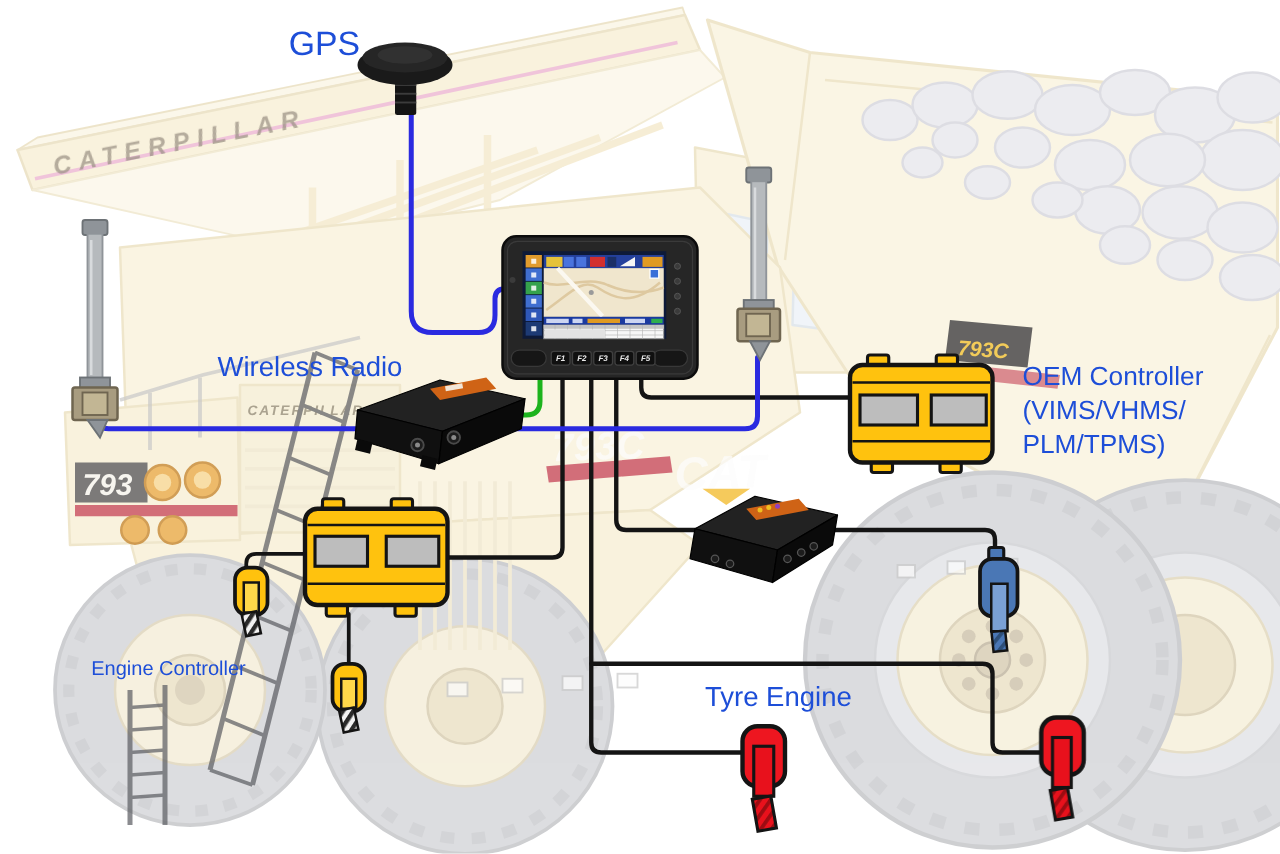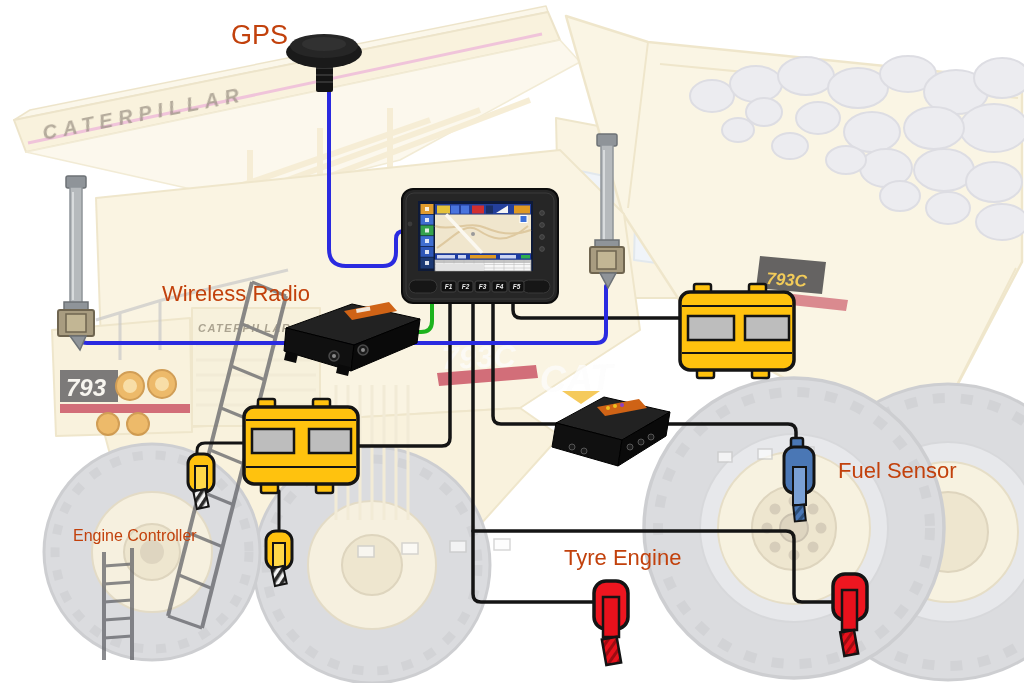--- a/index.html
+++ b/index.html
@@ -1,21 +1,21 @@
 <!DOCTYPE html>
 <html><head>
 <meta charset="utf-8">
 <style>
   html,body{margin:0;padding:0;background:#fff;}
   .stage{position:relative;width:1024px;height:683px;background:#ffffff;overflow:hidden;
          font-family:"Liberation Sans",sans-serif;}
   .stage svg{position:absolute;left:0;top:0;}
-  .lbl{position:absolute;color:#c2410c;white-space:nowrap;}
+  .lbl{position:absolute;color:#1d4ed8;white-space:nowrap;}
   .lbl-gps{left:231px;top:20px;font-size:27px;}
-  .lbl-radio{left:162px;top:281px;font-size:22px;text-align:right;}
+  .lbl-radio{left:174px;top:281px;font-size:22px;text-align:right;}
   .lbl-oem{left:818px;top:288px;font-size:21px;line-height:27px;}
   .lbl-engine{left:73px;top:527px;font-size:16px;}
   .lbl-fuel{left:838px;top:458px;font-size:22px;}
   .lbl-tyre{left:564px;top:545px;font-size:22px;}
   .truck-text{font-family:"Liberation Sans",sans-serif;font-weight:bold;font-style:italic;}
 </style>
 </head>
 <body>
 
 <div class="stage">
@@ -440,17 +440,21 @@
     <rect x="833" y="574" width="34" height="46" rx="12" fill="#ee1620" stroke="#141414" stroke-width="3.5"></rect>
     <rect x="842" y="590" width="15" height="40" fill="#e8111c" stroke="#141414" stroke-width="2.5"></rect>
     <g transform="rotate(-10 849 642)">
           <rect x="842" y="631" width="14" height="24" fill="url(#hatchR)" stroke="#141414" stroke-width="2.5"></rect>
         </g>
   </g>
 </svg>
 
 <div class="lbl lbl-gps">GPS</div>
 <div class="lbl lbl-radio">Wireless Radio</div>
+<div class="lbl lbl-oem">
+  <div>OEM Controller</div>
+  <div>(VIMS/VHMS/</div>
+  <div>PLM/TPMS)</div>
+</div>
 <div class="lbl lbl-engine">Engine Controller</div>
-<div class="lbl lbl-fuel">Fuel Sensor</div>
 <div class="lbl lbl-tyre">Tyre Engine</div>
 
 </div>
 
 </body></html>

